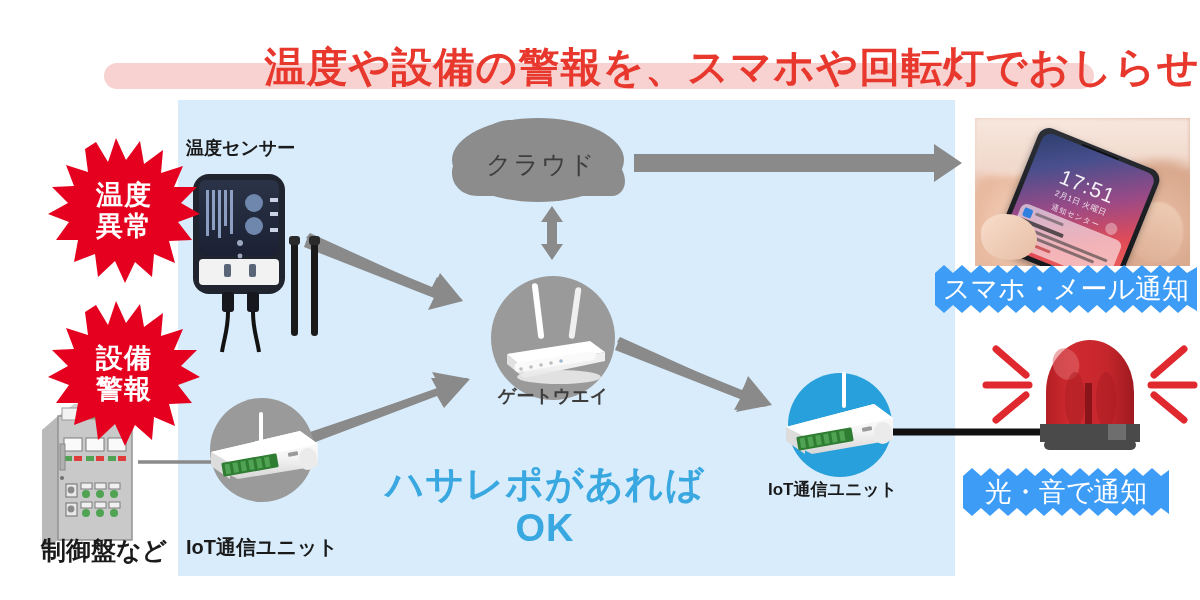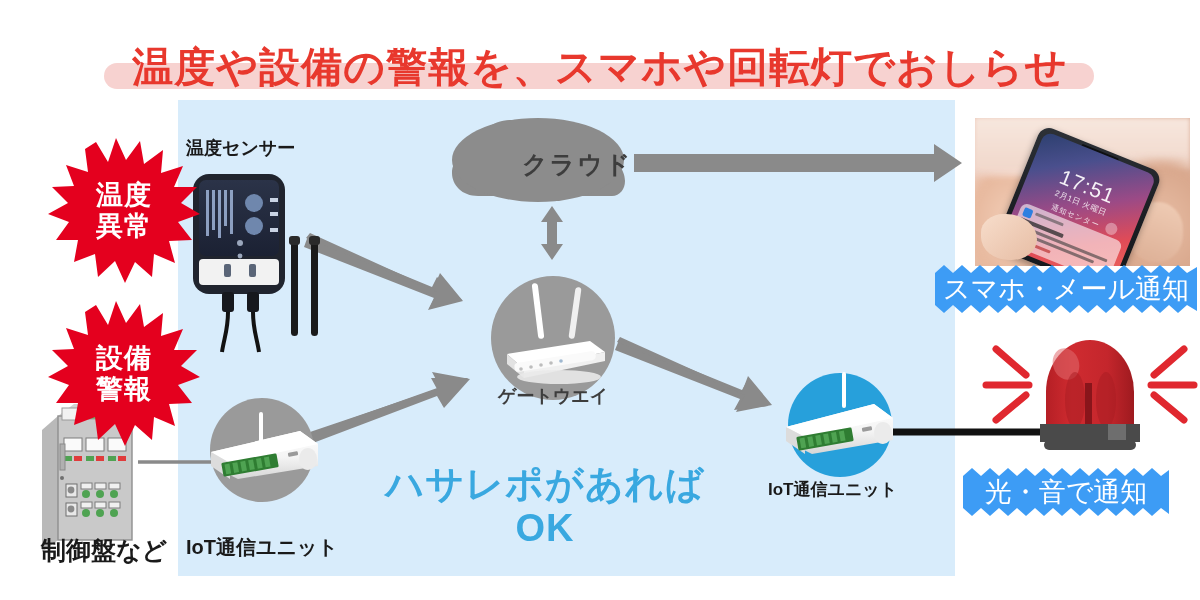--- a/index.html
+++ b/index.html
@@ -13,21 +13,21 @@
   #stage{position:absolute;left:0;top:0;width:1200px;height:600px;}
 
   
   .title-wrap{position:absolute;left:0;top:18px;width:1200px;height:70px;}
   .title-band{
     position:absolute;left:104px;top:45px;width:990px;height:26px;
     background:#f7d2d0;border-radius:13px;
   }
   .title-text{
     position:absolute;left:0;top:22px;width:1200px;
-    text-align:center;
+    text-align:right;
     font-size:41px;font-weight:bold;letter-spacing:1px;
     color:#e8382d;
     white-space:nowrap;
   }
 
   
   .panel{
     position:absolute;left:178px;top:100px;width:777px;height:476px;
     background:#d8ecfb;
   }
@@ -39,22 +39,22 @@
   .burst{position:absolute;}
   .burst .btxt{
     position:absolute;left:0;top:0;width:100%;height:100%;
     display:flex;flex-direction:column;align-items:center;justify-content:center;
     color:#fff;font-weight:bold;font-size:27px;line-height:1.12;
     text-align:center;letter-spacing:1px;
   }
 
   
   .cloud-txt{
-    position:absolute;color:#3d3d3d;font-weight:bold;font-size:25px;
-    letter-spacing:2px;white-space:nowrap;margin-left:36px;
+    position:absolute;color:#3d3d3d;font-weight:normal;font-size:25px;
+    letter-spacing:2px;white-space:nowrap;
   }
 
   
   .slogan{
     position:absolute;left:330px;top:462px;width:430px;
     text-align:center;color:#39a8e0;font-weight:bold;
     font-size:38px;line-height:1.17;letter-spacing:1px;
   }
 
   

